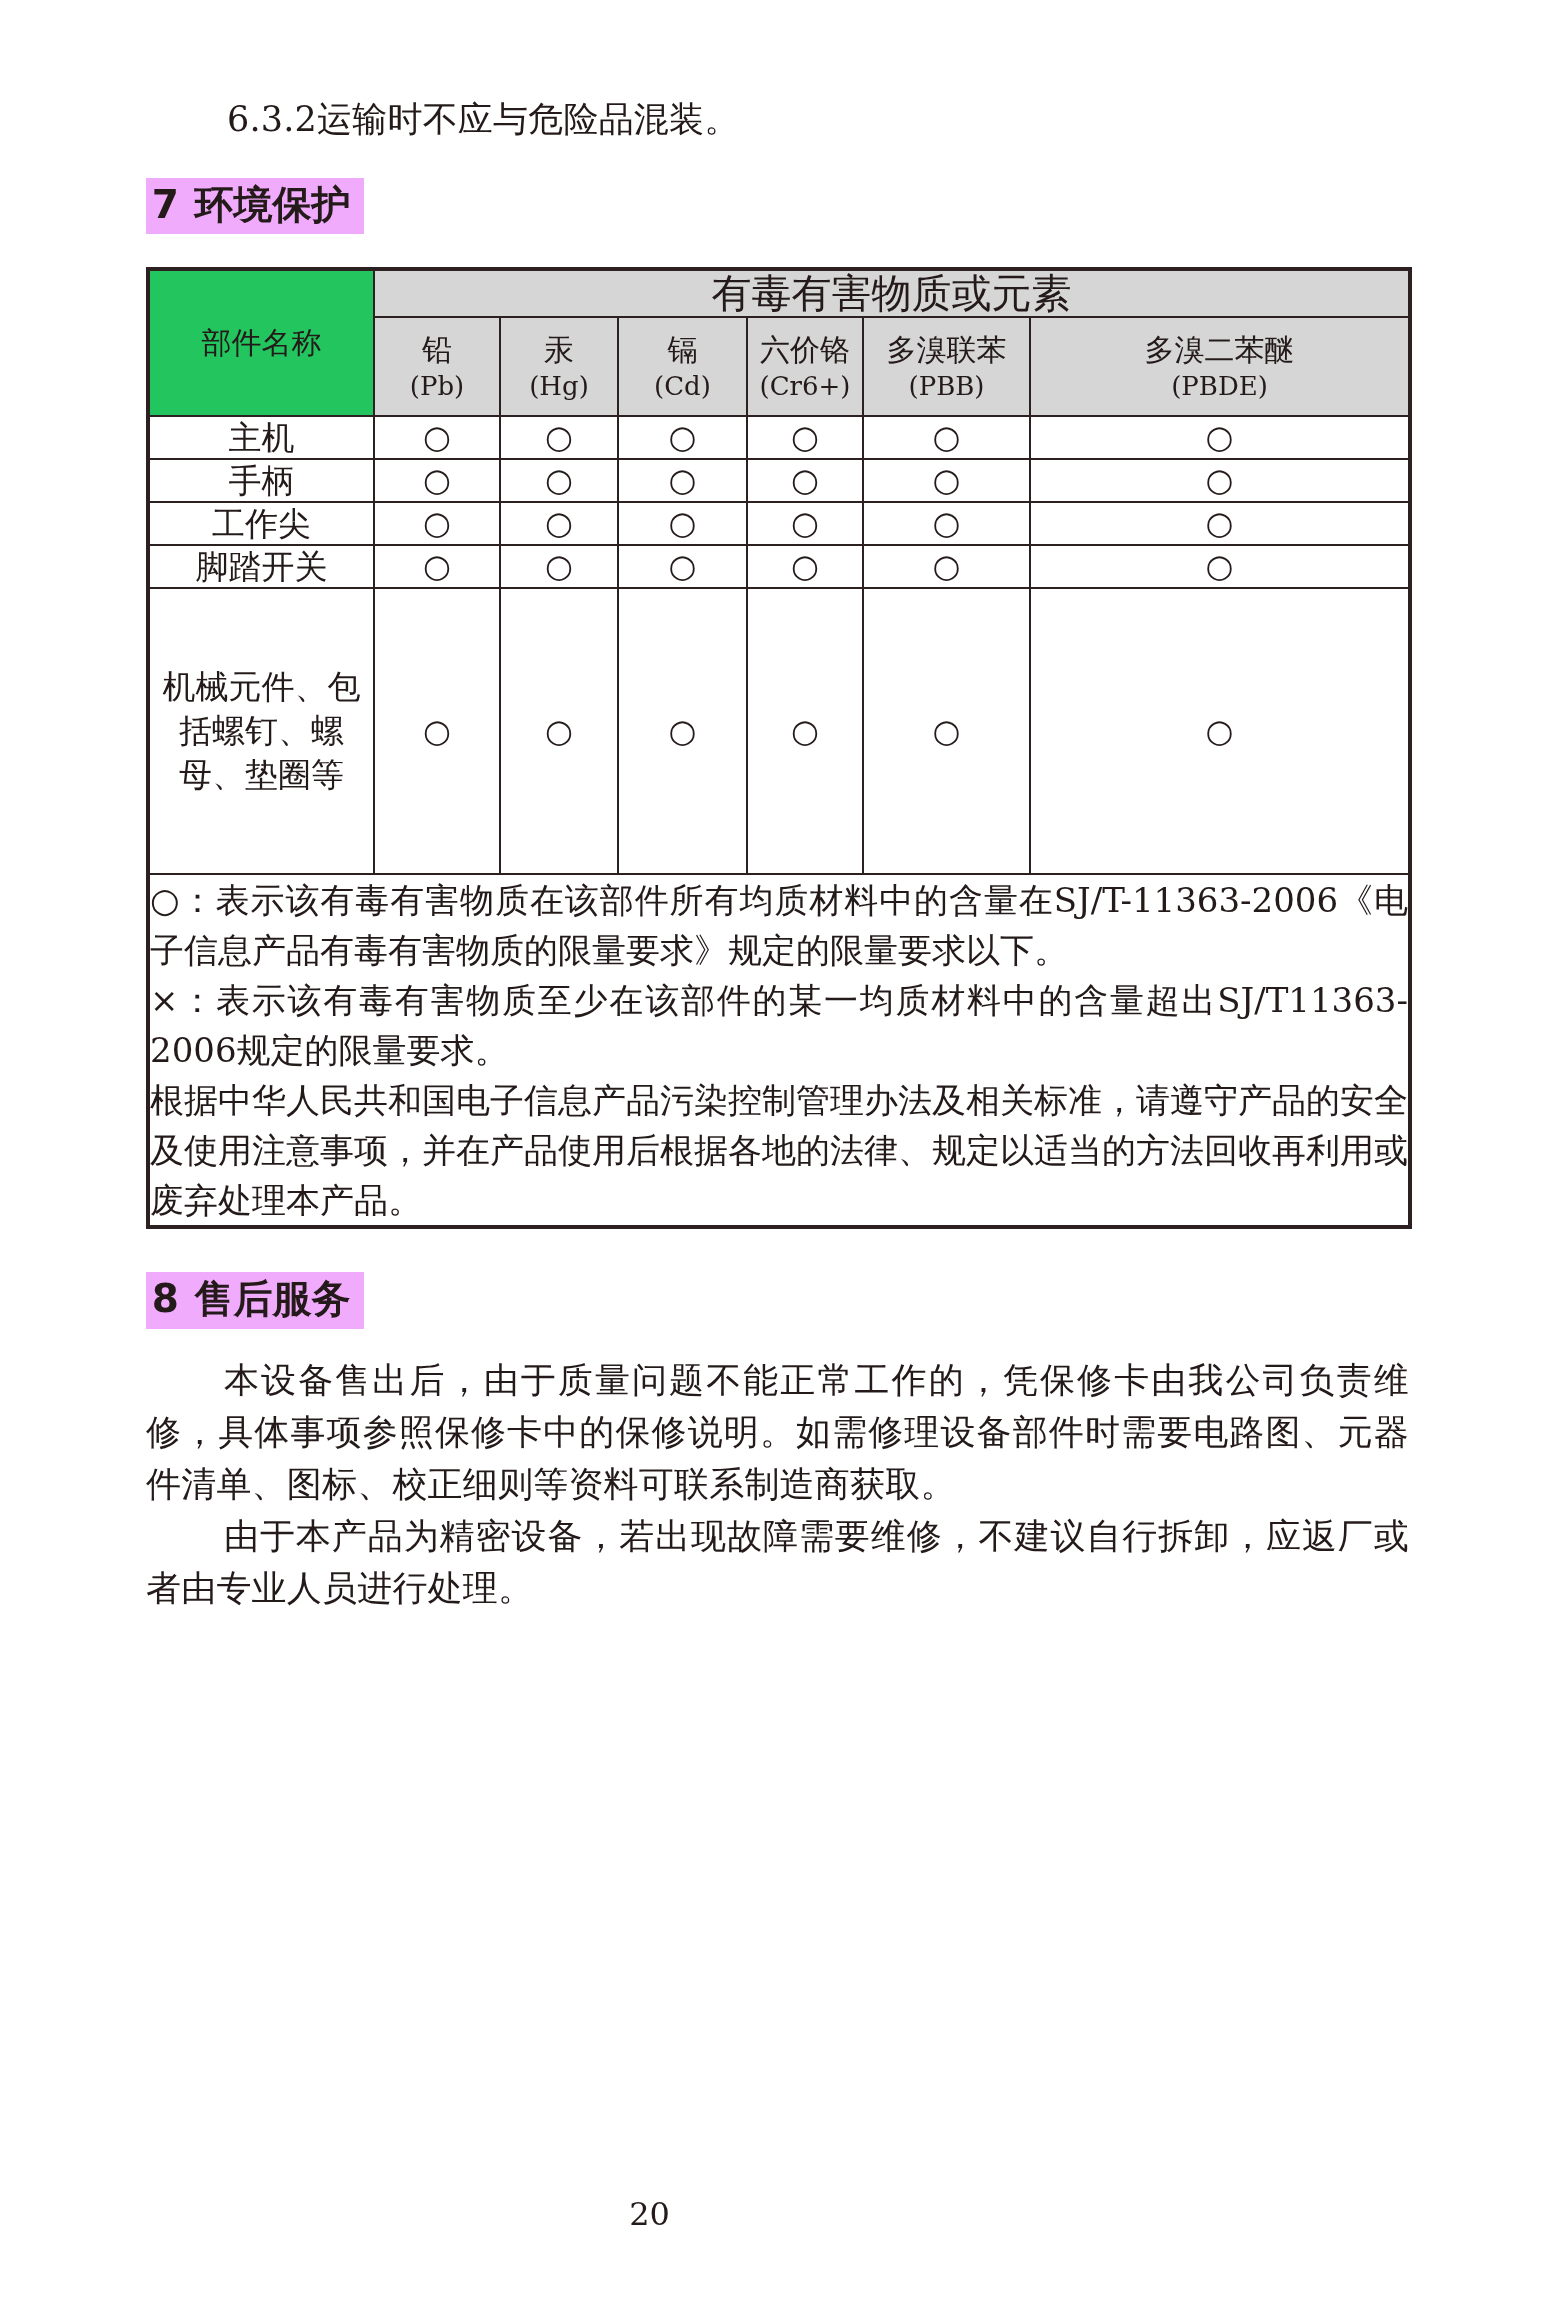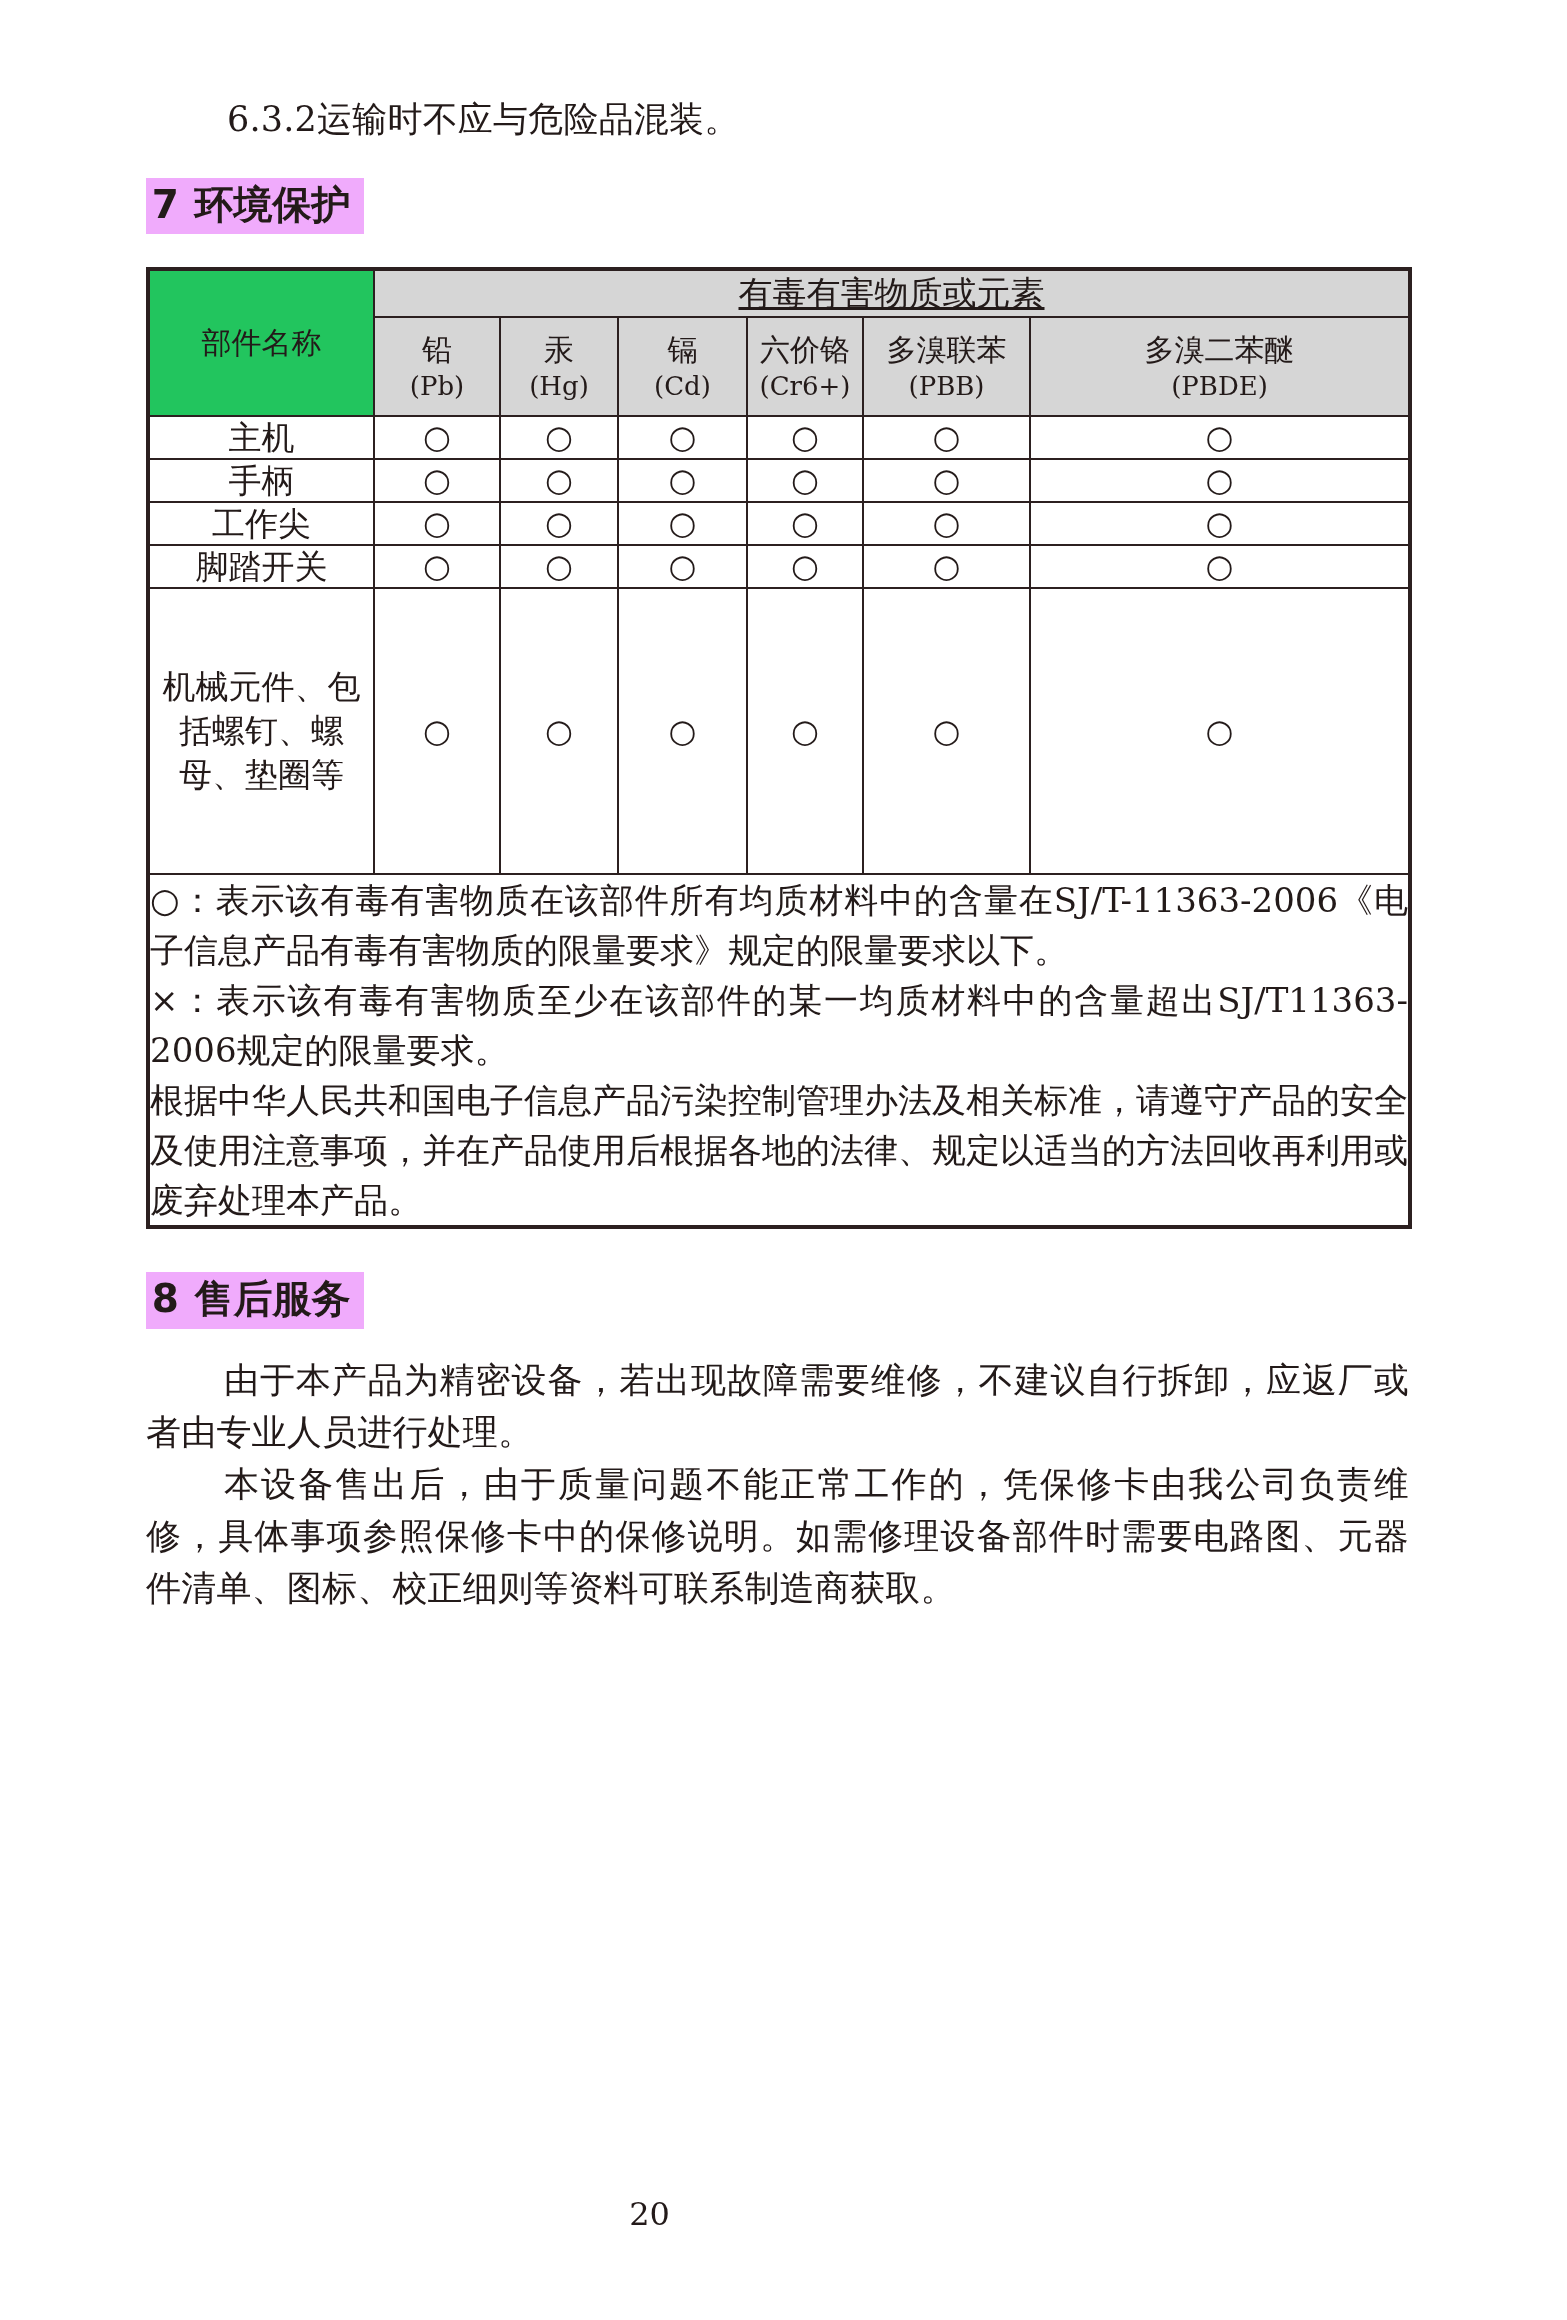--- a/index.html
+++ b/index.html
@@ -71,24 +71,23 @@
     padding: 0;
     text-align: center;
     vertical-align: middle;
     font-weight: normal;
     color: #231a19;
   }
   .hdr {
     background: #d6d6d6;
   }
   .hdr-top {
-    font-size: 34px;
+    font-size: 40px;
     height: 45px;
     line-height: 45px;
-    text-decoration: underline;
   }
   .hdr-sub {
     font-size: 30px;
     line-height: 39px;
     height: 97px;
     padding: 3.9px 1.9px 5.8px 1.9px;
   }
   .hdr-sub .sym {
     display: block;
     font-size: 26px;
@@ -273,21 +272,21 @@
 
     <div class="gap-lg"></div>
 
     <div>
       <span class="section-heading"><span class="heading-num">8</span><span>售后服务</span></span>
     </div>
 
     <div class="gap-sm"></div>
 
     <div>
+      <p class="para indent2">本设备售出后，由于质量问题不能正常工作的，凭保修卡由我公司负责维修，具体事项参照保修卡中的保修说明。如需修理设备部件时需要电路图、元器件清单、图标、校正细则等资料可联系制造商获取。</p>
       <p class="para indent2">由于本产品为精密设备，若出现故障需要维修，不建议自行拆卸，应返厂或者由专业人员进行处理。</p>
-      <p class="para indent2">本设备售出后，由于质量问题不能正常工作的，凭保修卡由我公司负责维修，具体事项参照保修卡中的保修说明。如需修理设备部件时需要电路图、元器件清单、图标、校正细则等资料可联系制造商获取。</p>
     </div>
 
   </div>
 
   <div class="page-number">20</div>
 </div>
 
 
 </body></html>

